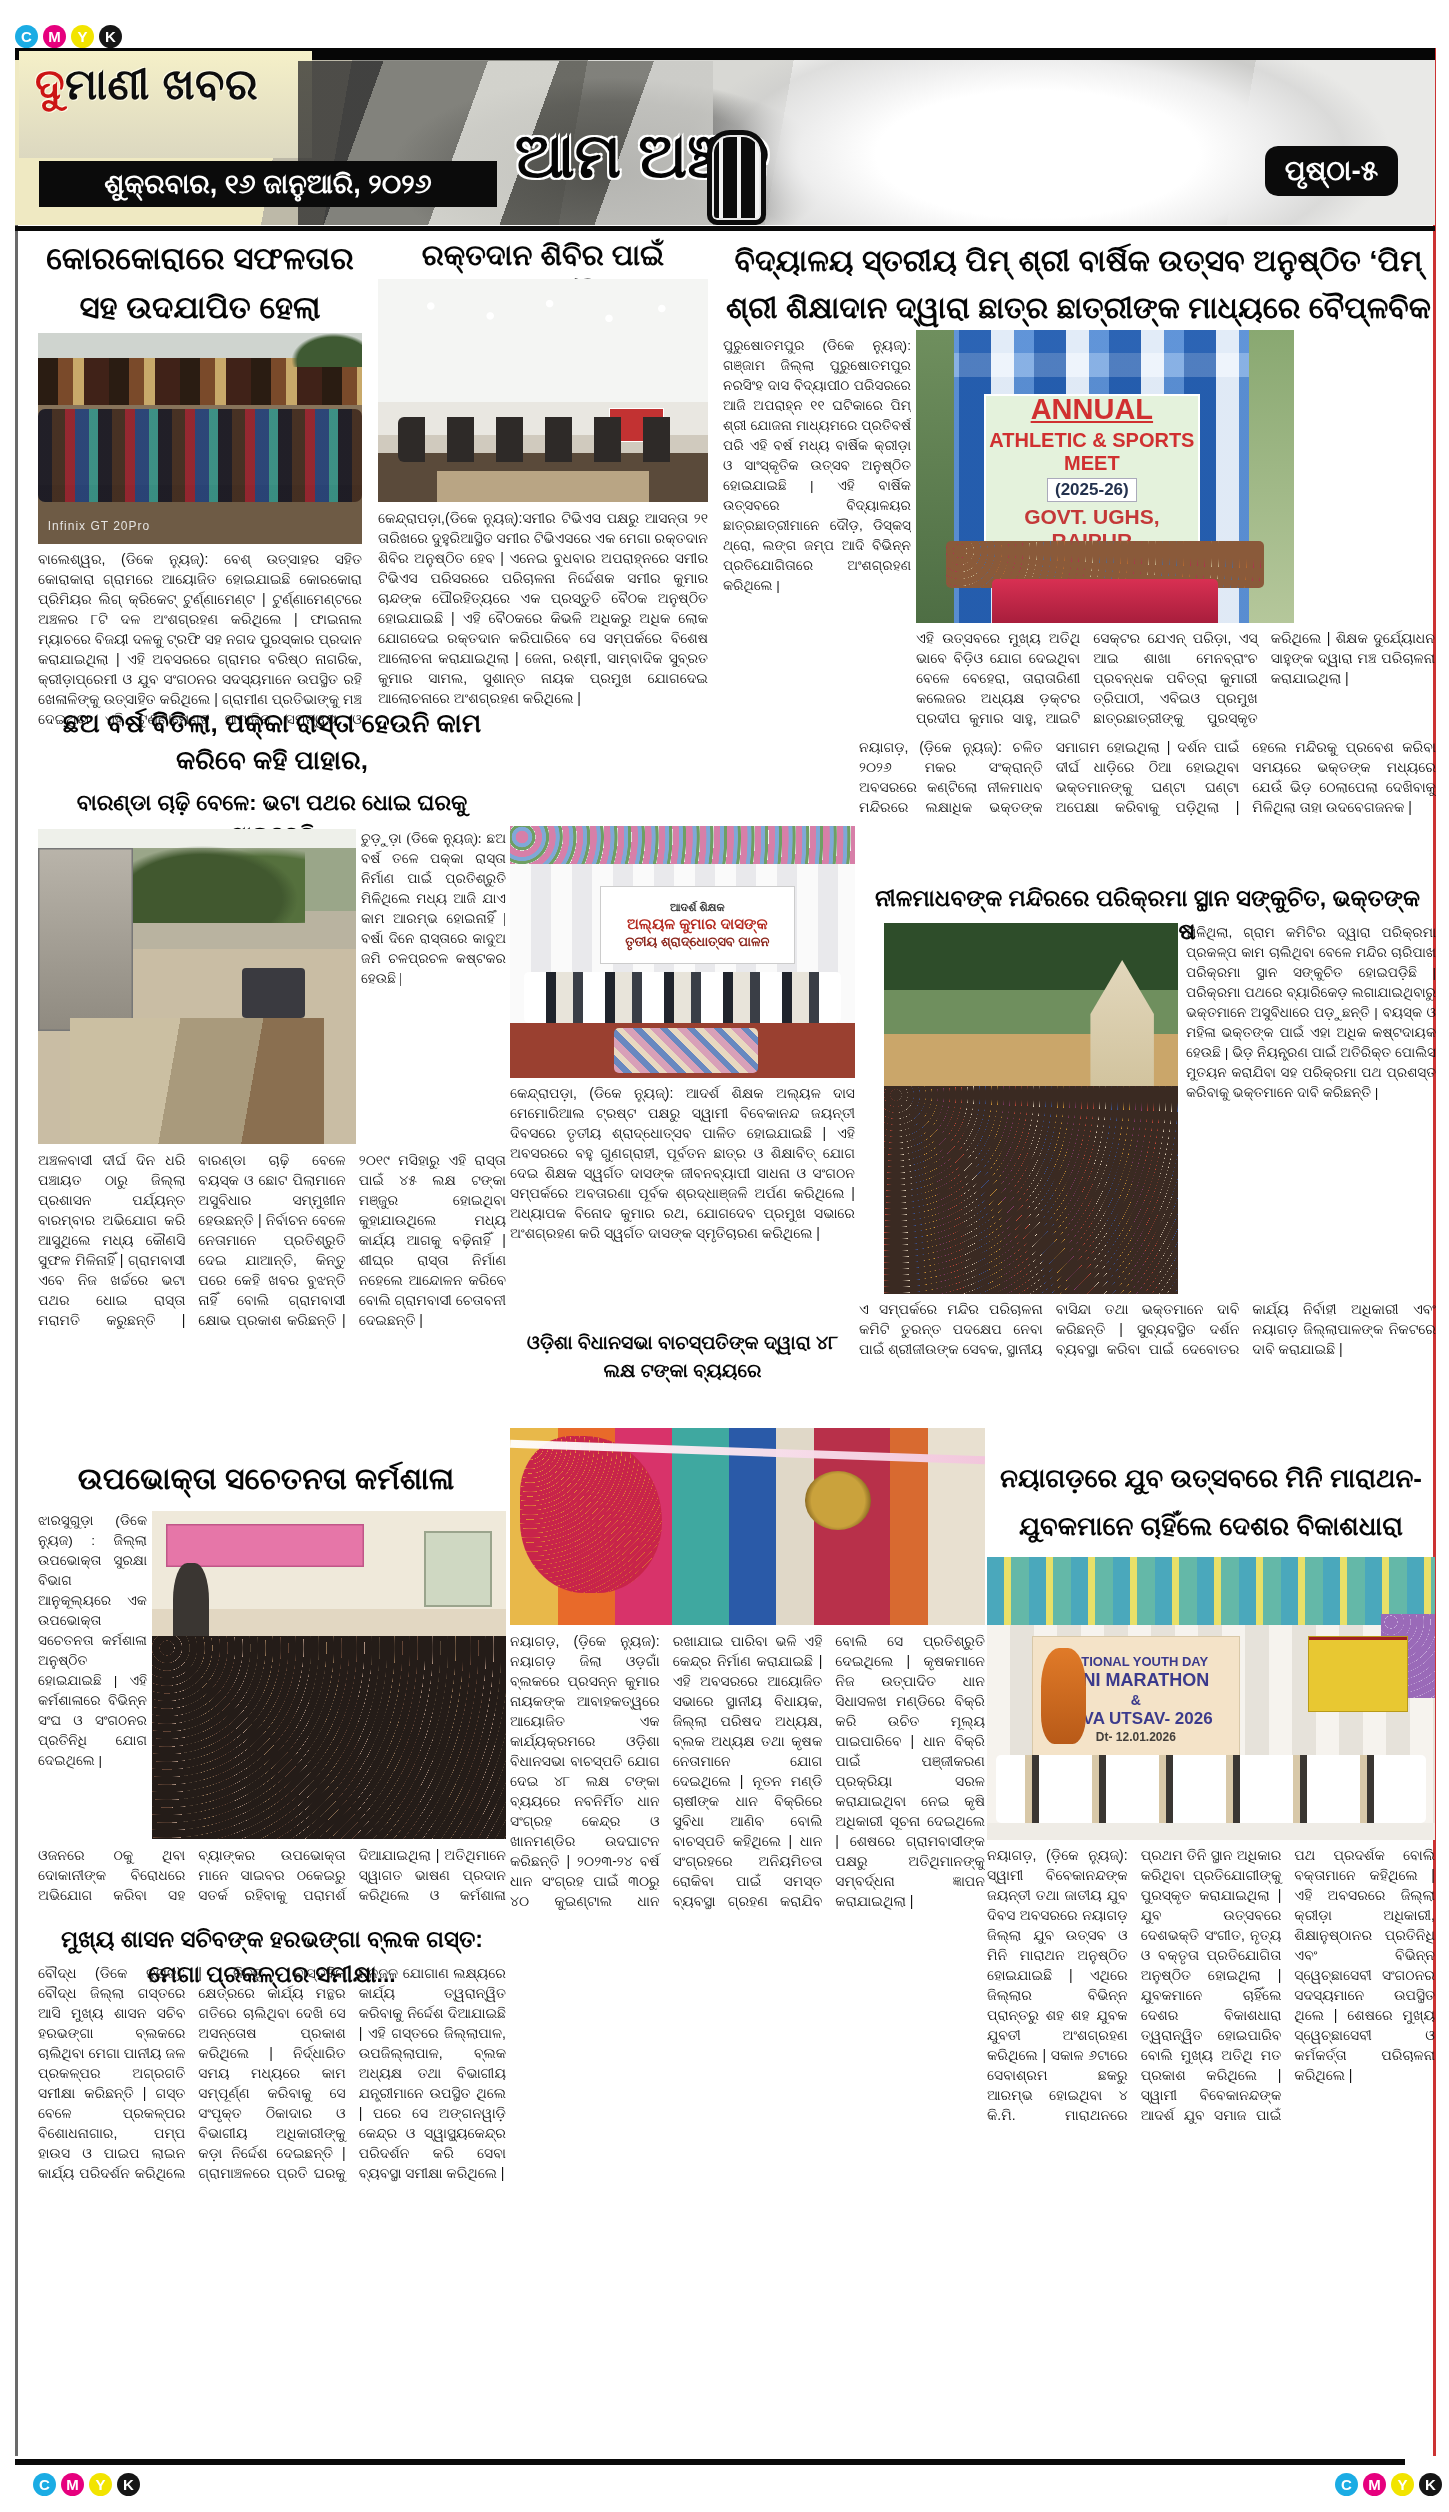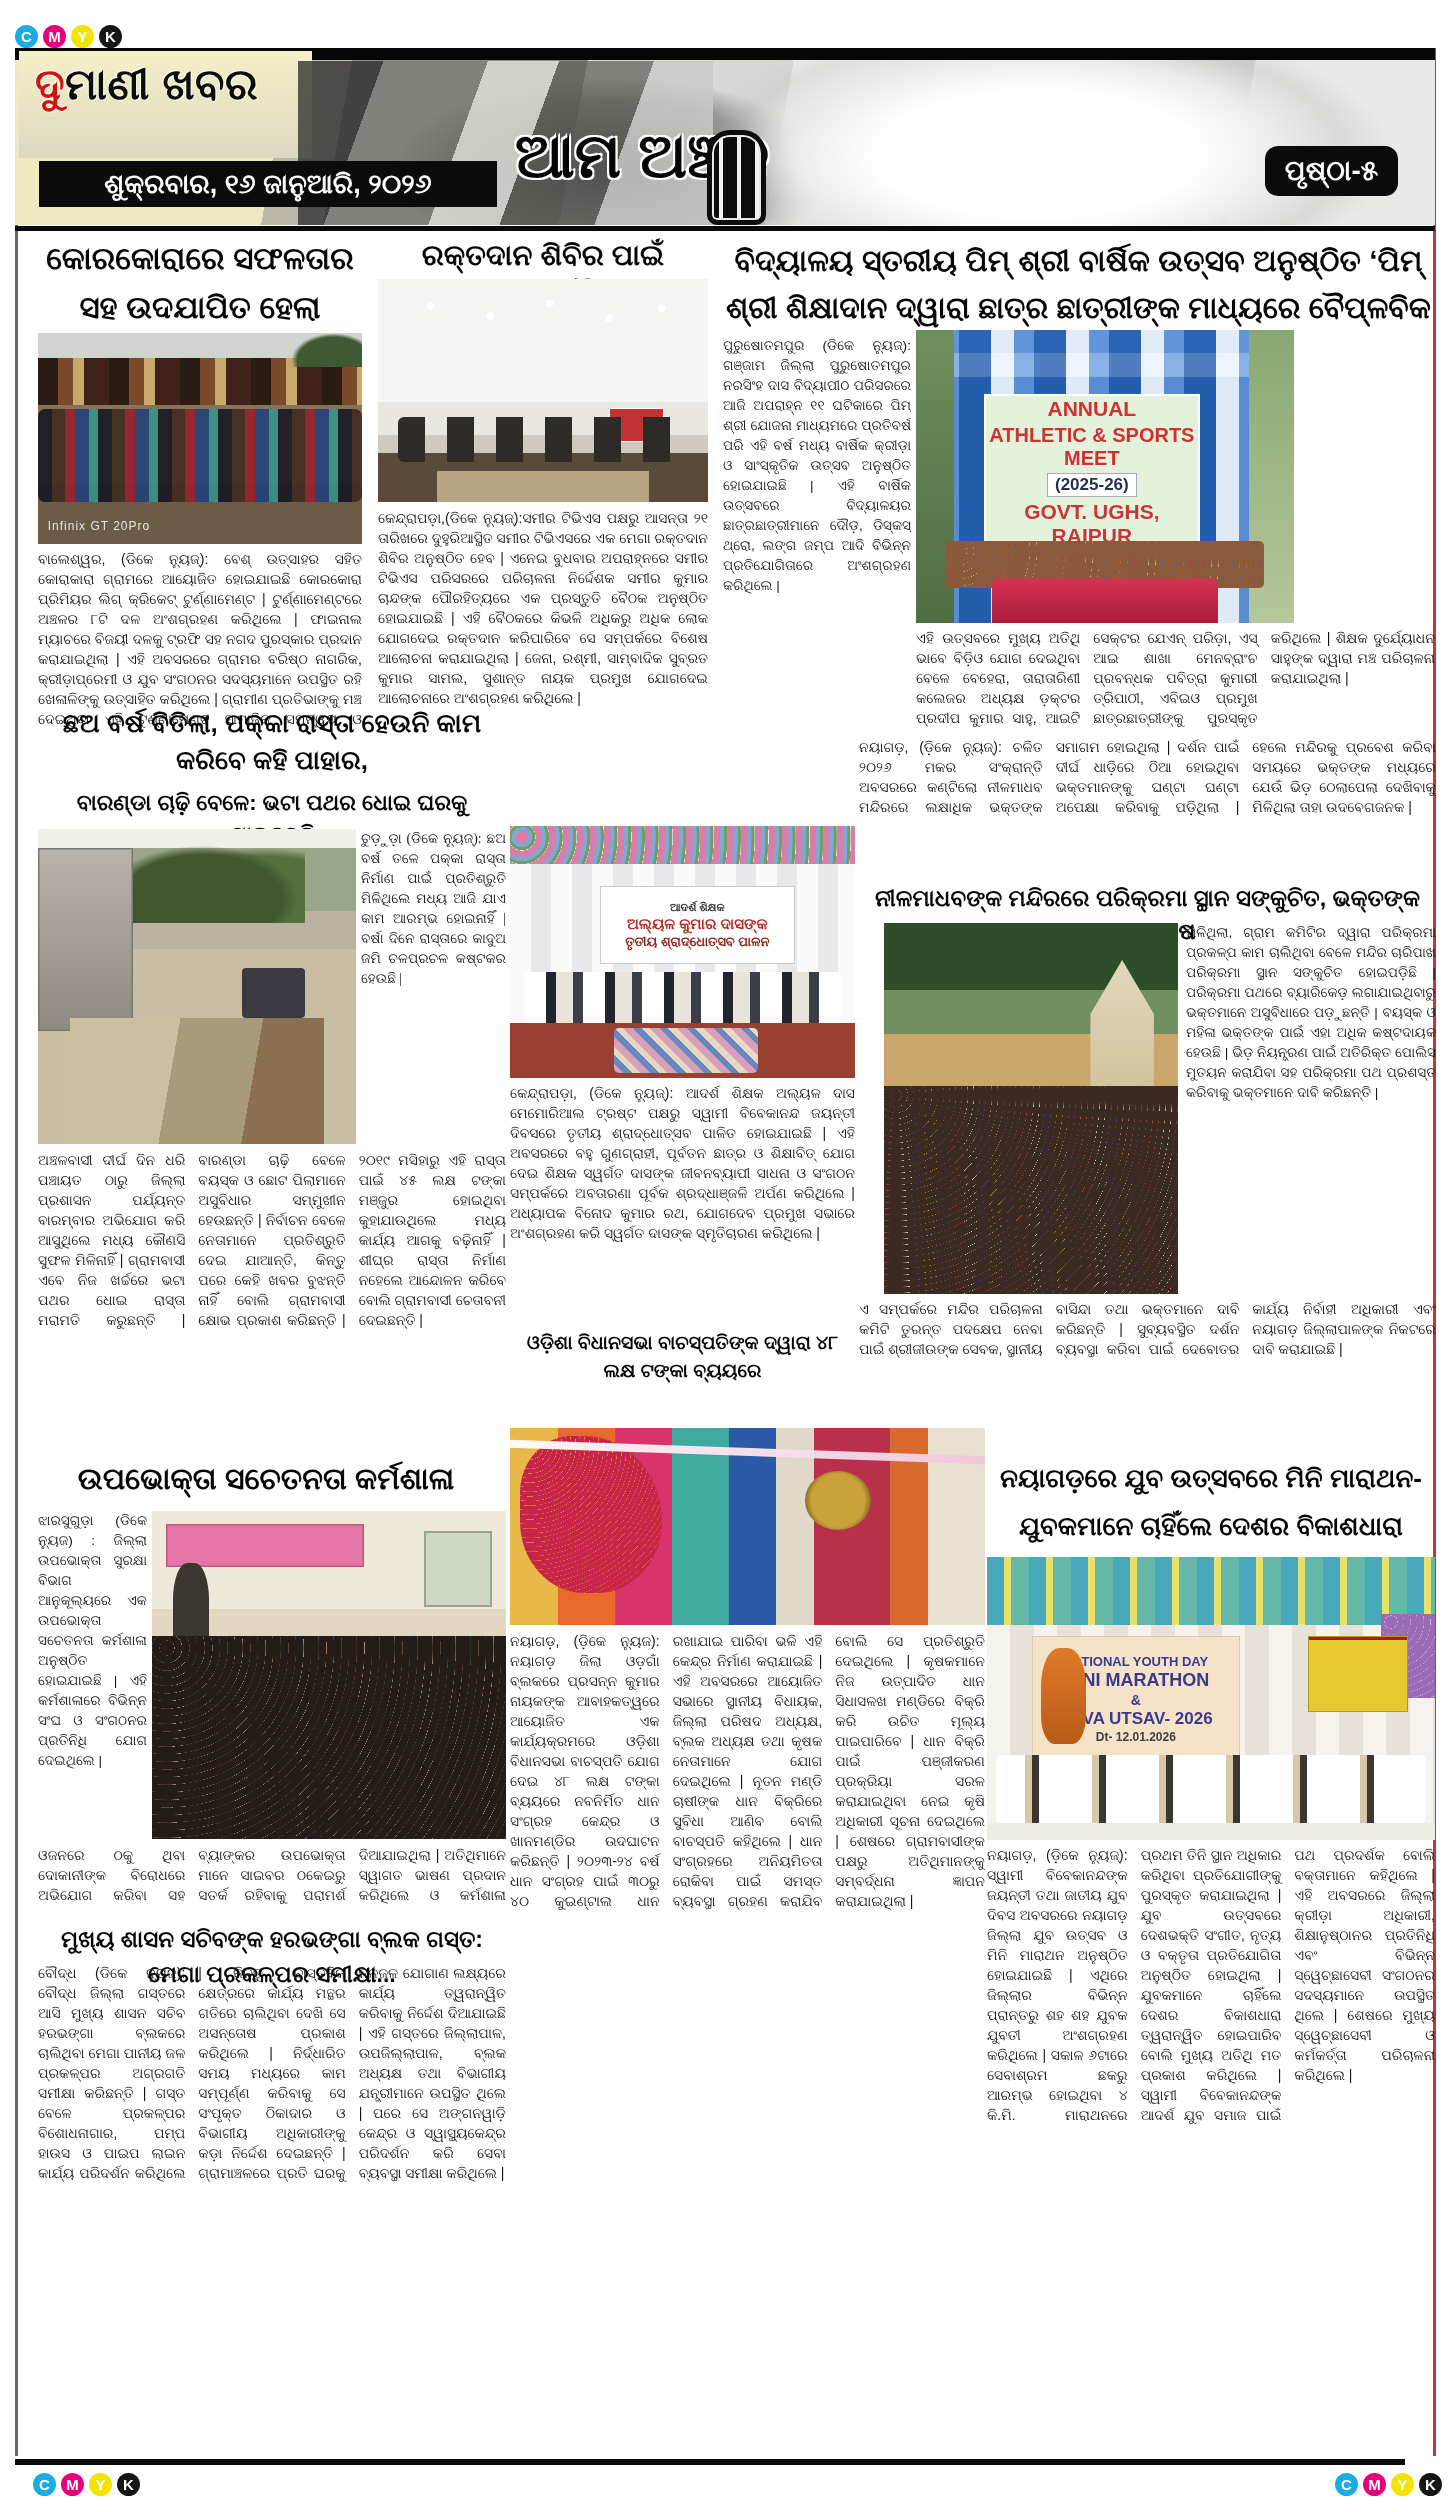--- a/index.html
+++ b/index.html
@@ -99,21 +99,21 @@
   </div>
   <div class="abs body-text" style="left:378px;top:508px;width:330px;height:225px;">କେନ୍ଦ୍ରାପଡ଼ା,(ଡିକେ ନ୍ୟୁଜ୍):ସମୀର ଟିଭିଏସ ପକ୍ଷରୁ ଆସନ୍ତା ୨୧ ତାରିଖରେ ଦୁହୁରିଆସ୍ଥିତ ସମୀର ଟିଭିଏସରେ ଏକ ମେଗା ରକ୍ତଦାନ ଶିବିର ଅନୁଷ୍ଠିତ ହେବ | ଏନେଇ ବୁଧବାର ଅପରାହ୍ନରେ ସମୀର ଟିଭିଏସ ପରିସରରେ ପରିଚାଳନା ନିର୍ଦ୍ଦେଶକ ସମୀର କୁମାର ଚାନ୍ଦଙ୍କ ପୌରହିତ୍ୟରେ ଏକ ପ୍ରସ୍ତୁତି ବୈଠକ ଅନୁଷ୍ଠିତ ହୋଇଯାଇଛି | ଏହି ବୈଠକରେ କିଭଳି ଅଧିକରୁ ଅଧିକ ଲୋକ ଯୋଗଦେଇ ରକ୍ତଦାନ କରିପାରିବେ ସେ ସମ୍ପର୍କରେ ବିଶେଷ ଆଲୋଚନା କରାଯାଇଥିଲା | ଜେନା, ରଶ୍ମୀ, ସାମ୍ବାଦିକ ସୁବ୍ରତ କୁମାର ସାମଲ, ସୁଶାନ୍ତ ନାୟକ ପ୍ରମୁଖ ଯୋଗଦେଇ ଆଲୋଚନାରେ ଅଂଶଗ୍ରହଣ କରିଥିଲେ |</div>
 
   <div class="abs head" style="left:721px;top:237px;width:715px;height:94px;font-size:30px;line-height:47px;">ବିଦ୍ୟାଳୟ ସ୍ତରୀୟ ପିମ୍ ଶ୍ରୀ ବାର୍ଷିକ ଉତ୍ସବ ଅନୁଷ୍ଠିତ ‘ପିମ୍ ଶ୍ରୀ ଶିକ୍ଷାଦାନ ଦ୍ୱାରା ଛାତ୍ର ଛାତ୍ରୀଙ୍କ ମାଧ୍ୟରେ ବୈପ୍ଳବିକ ପରିବର୍ତ୍ତନ ଆସିବ--ବିଡ଼ିଓ</div>
   <div class="abs body-text" style="left:723px;top:336px;width:188px;height:397px;font-size:13.7px;">ପୁରୁଷୋତମପୁର (ଡିକେ ନ୍ୟୁଜ୍): ଗଞ୍ଜାମ ଜିଲ୍ଲା ପୁରୁଷୋତମପୁର ନରସିଂହ ଦାସ ବିଦ୍ୟାପୀଠ ପରିସରରେ ଆଜି ଅପରାହ୍ନ ୧୧ ଘଟିକାରେ ପିମ୍ ଶ୍ରୀ ଯୋଜନା ମାଧ୍ୟମରେ ପ୍ରତିବର୍ଷ ପରି ଏହି ବର୍ଷ ମଧ୍ୟ ବାର୍ଷିକ କ୍ରୀଡ଼ା ଓ ସାଂସ୍କୃତିକ ଉତ୍ସବ ଅନୁଷ୍ଠିତ ହୋଇଯାଇଛି | ଏହି ବାର୍ଷିକ ଉତ୍ସବରେ ବିଦ୍ୟାଳୟର ଛାତ୍ରଛାତ୍ରୀମାନେ ଦୌଡ଼, ଡିସ୍କସ୍ ଥ୍ରୋ, ଲଙ୍ଗ ଜମ୍ପ ଆଦି ବିଭିନ୍ନ ପ୍ରତିଯୋଗିତାରେ ଅଂଶଗ୍ରହଣ କରିଥିଲେ |</div>
   <div class="photo" style="left:916px;top:330px;width:378px;height:293px;background:linear-gradient(180deg,#3f7fd0 0 8%,#8fb8e8 8% 16%,#2f6fc0 16% 100%);">
     <div style="left:0;top:0;width:100%;height:100%;background:repeating-linear-gradient(90deg,rgba(255,255,255,.85) 0 23px,rgba(130,170,225,.5) 23px 43px,rgba(28,78,158,.55) 43px 75px);"></div>
     <div style="left:0;top:0;width:10%;height:100%;background:linear-gradient(180deg,#6f8f5e,#4e6e44);"></div>
     <div style="right:0;top:0;width:12%;height:100%;background:linear-gradient(180deg,#89a871,#b5c79b);"></div>
     <div class="banner-text" style="left:18%;top:22%;width:56%;height:52%;background:#e4f2dc;border:2.5px solid #fff;gap:3px;">
-      <span style="color:#d03030;font-weight:800;font-size:21px;">ANNUAL</span>
+      <span style="color:#d03030;font-weight:800;font-size:29px;text-decoration:underline;">ANNUAL</span>
       <span style="color:#d03030;font-weight:800;font-size:20px;">ATHLETIC &amp; SPORTS MEET</span>
       <span style="color:#24324e;font-weight:800;font-size:17px;background:#fff;padding:1px 7px;border:1px solid #aab;">(2025-26)</span>
       <span style="color:#c43838;font-weight:800;font-size:21px;">GOVT. UGHS, RAIPUR</span>
     </div>
     <div style="left:8%;top:72%;width:84%;height:16%;background:repeating-radial-gradient(circle at 14px 10px,#8a5a3a 0 6.6px,rgba(0,0,0,0) 7px),repeating-linear-gradient(90deg,#b03050 0 17px,#c8b890 17px 31px,#506890 31px 49px,#b86a30 49px 61px);border-radius:5px;"></div>
     <div style="left:20%;bottom:0;width:60%;height:15%;background:linear-gradient(180deg,#d83052,#a81e3c);border-radius:5px 5px 0 0;"></div>
   </div>
   <div class="abs body-text cols3" style="left:916px;top:628px;width:519px;height:106px;">ଏହି ଉତ୍ସବରେ ମୁଖ୍ୟ ଅତିଥି ଭାବେ ବିଡ଼ିଓ ଯୋଗ ଦେଇଥିବା ବେଳେ ବେହେରା, ତାରାତାରିଣୀ କଲେଜର ଅଧ୍ୟକ୍ଷ ଡ଼କ୍ଟର ପ୍ରଦୀପ କୁମାର ସାହୁ, ଆଇଟି ସେକ୍ଟର ଯେଏନ୍ ପରିଡ଼ା, ଏସ୍ ଆଇ ଶାଖା ମେନବ୍ରାଂଚ ପ୍ରବନ୍ଧକ ପବିତ୍ରା କୁମାରୀ ତ୍ରିପାଠୀ, ଏବିଇଓ ପ୍ରମୁଖ ଛାତ୍ରଛାତ୍ରୀଙ୍କୁ ପୁରସ୍କୃତ କରିଥିଲେ | ଶିକ୍ଷକ ଦୁର୍ଯ୍ୟୋଧନ ସାହୁଙ୍କ ଦ୍ୱାରା ମଞ୍ଚ ପରିଚାଳନା କରାଯାଇଥିଲା |</div>
 
   <div class="abs head" style="left:38px;top:705px;width:468px;height:38px;font-size:26px;line-height:37px;">ଛଅ ବର୍ଷ ବିତିଲା, ପକ୍କା ରାସ୍ତା ହେଉନି କାମ କରିବେ କହି ପାହାର,</div>

